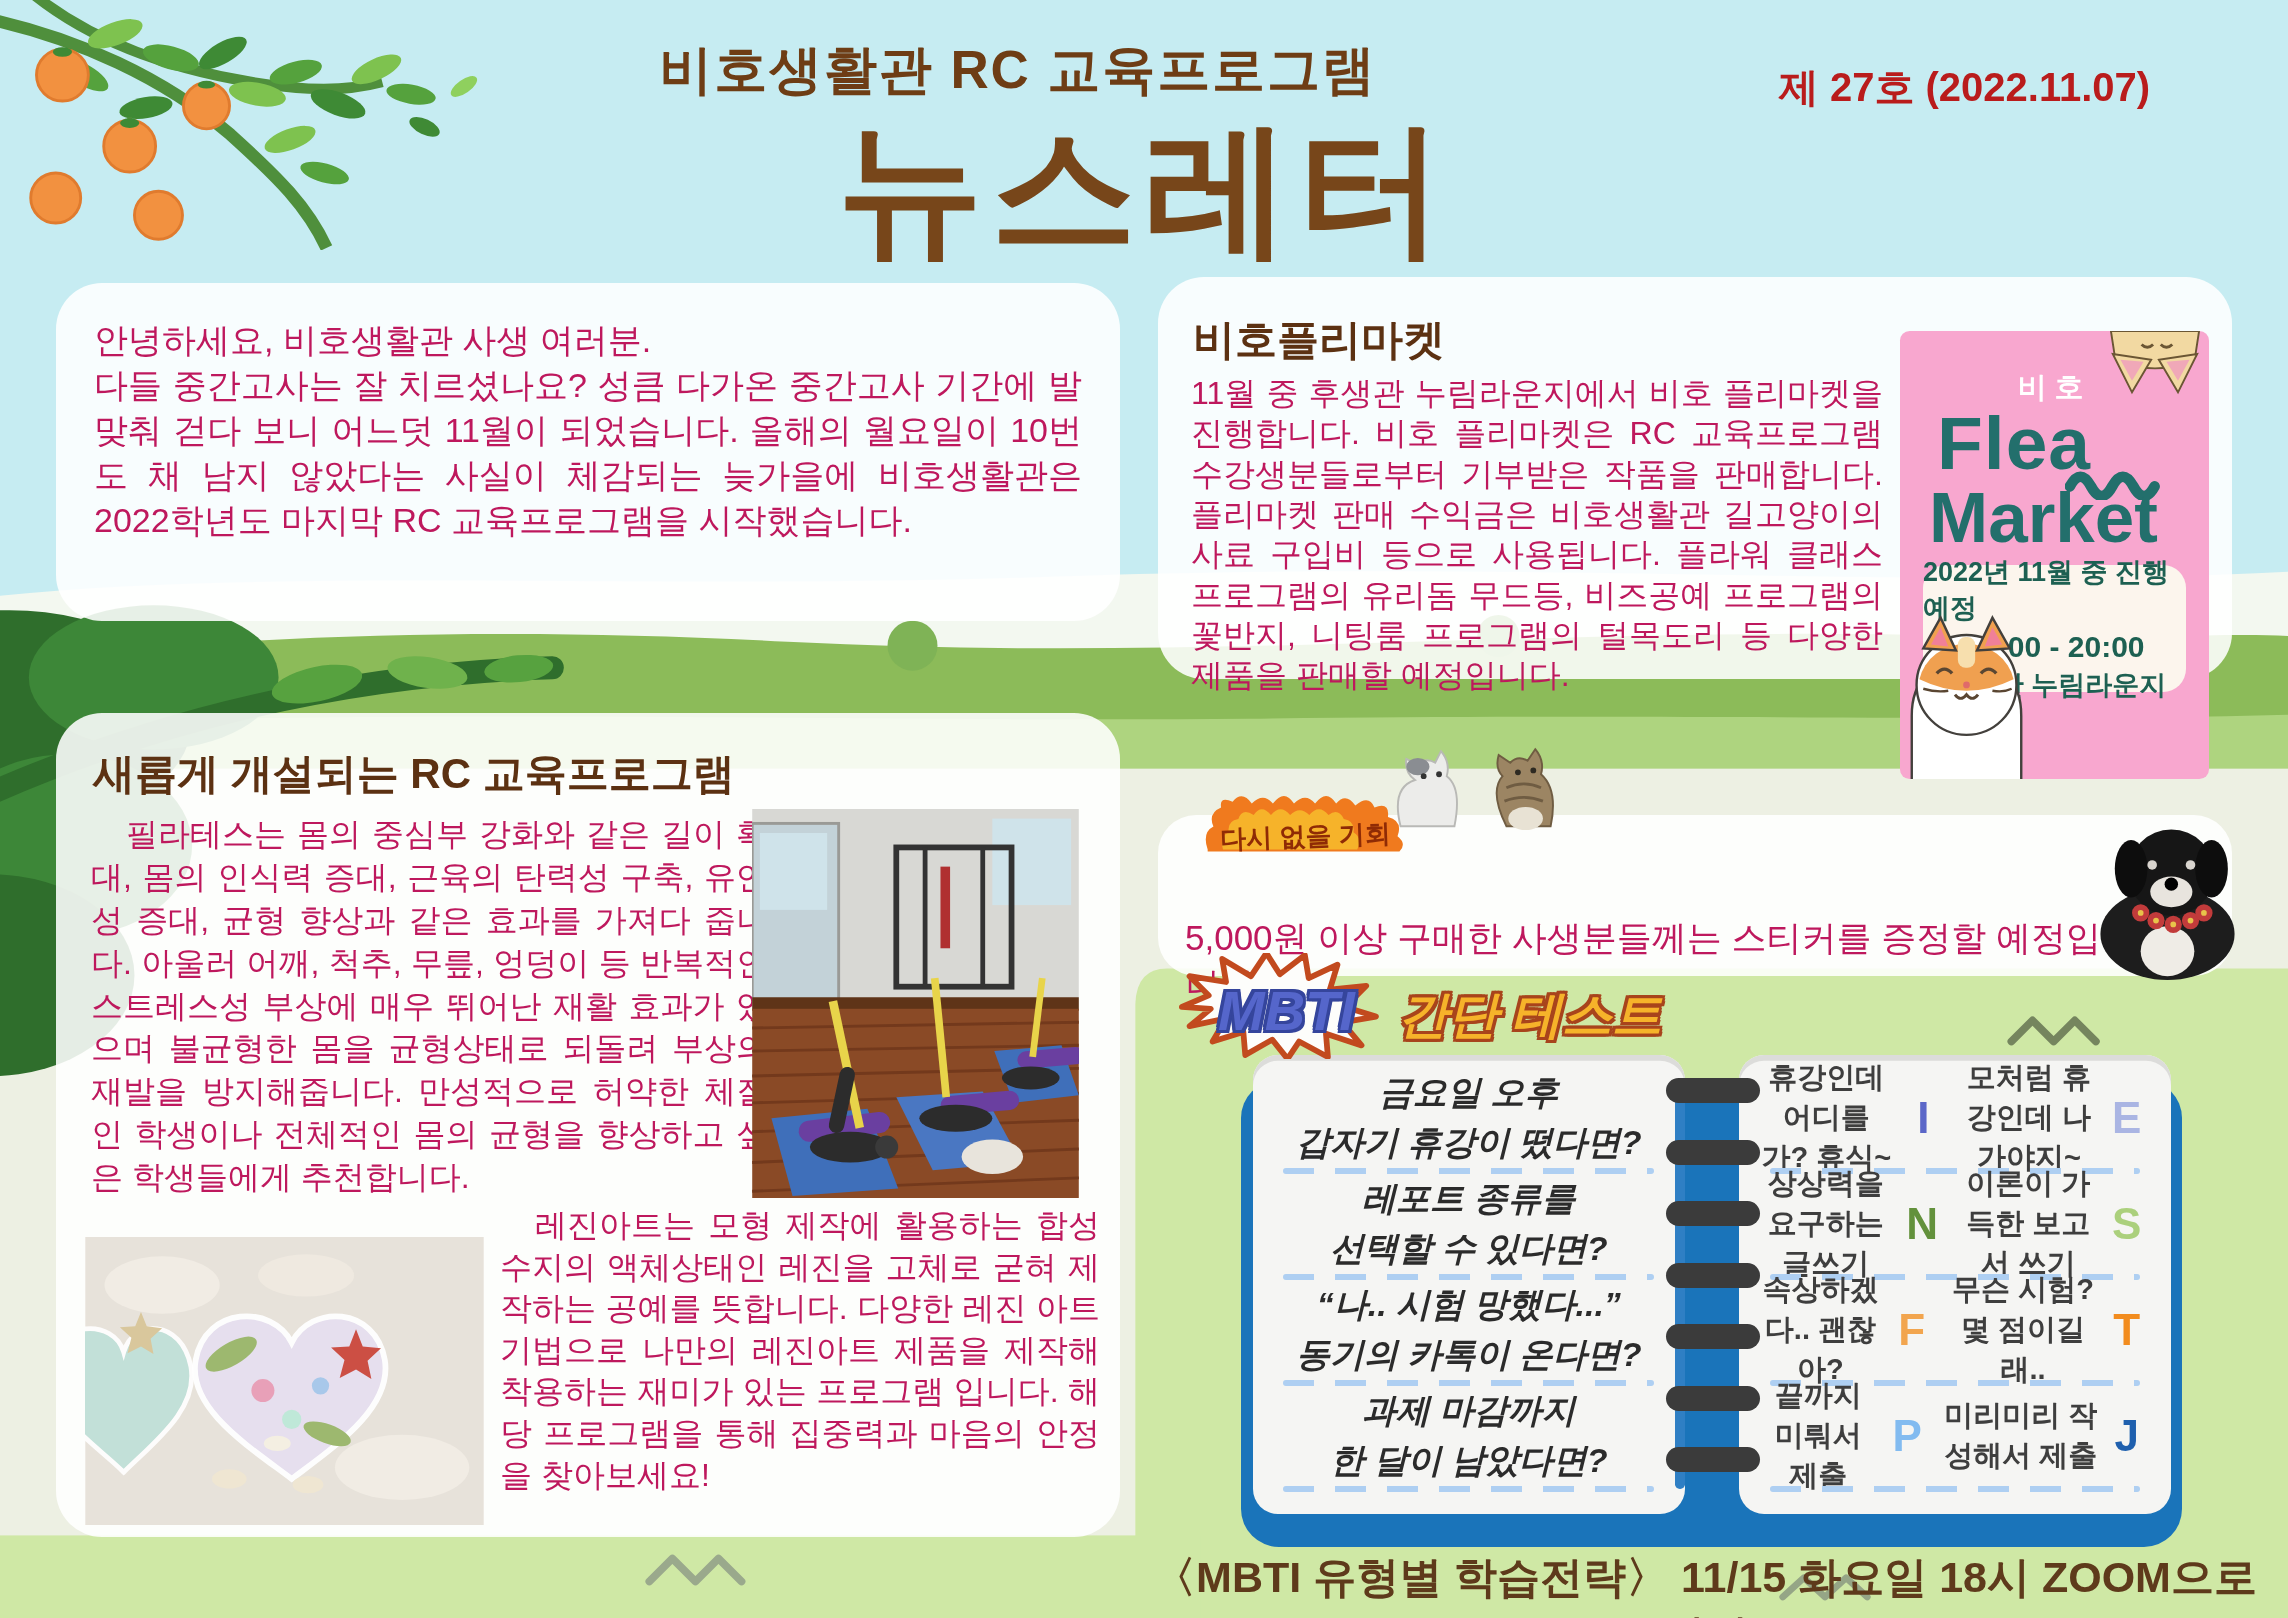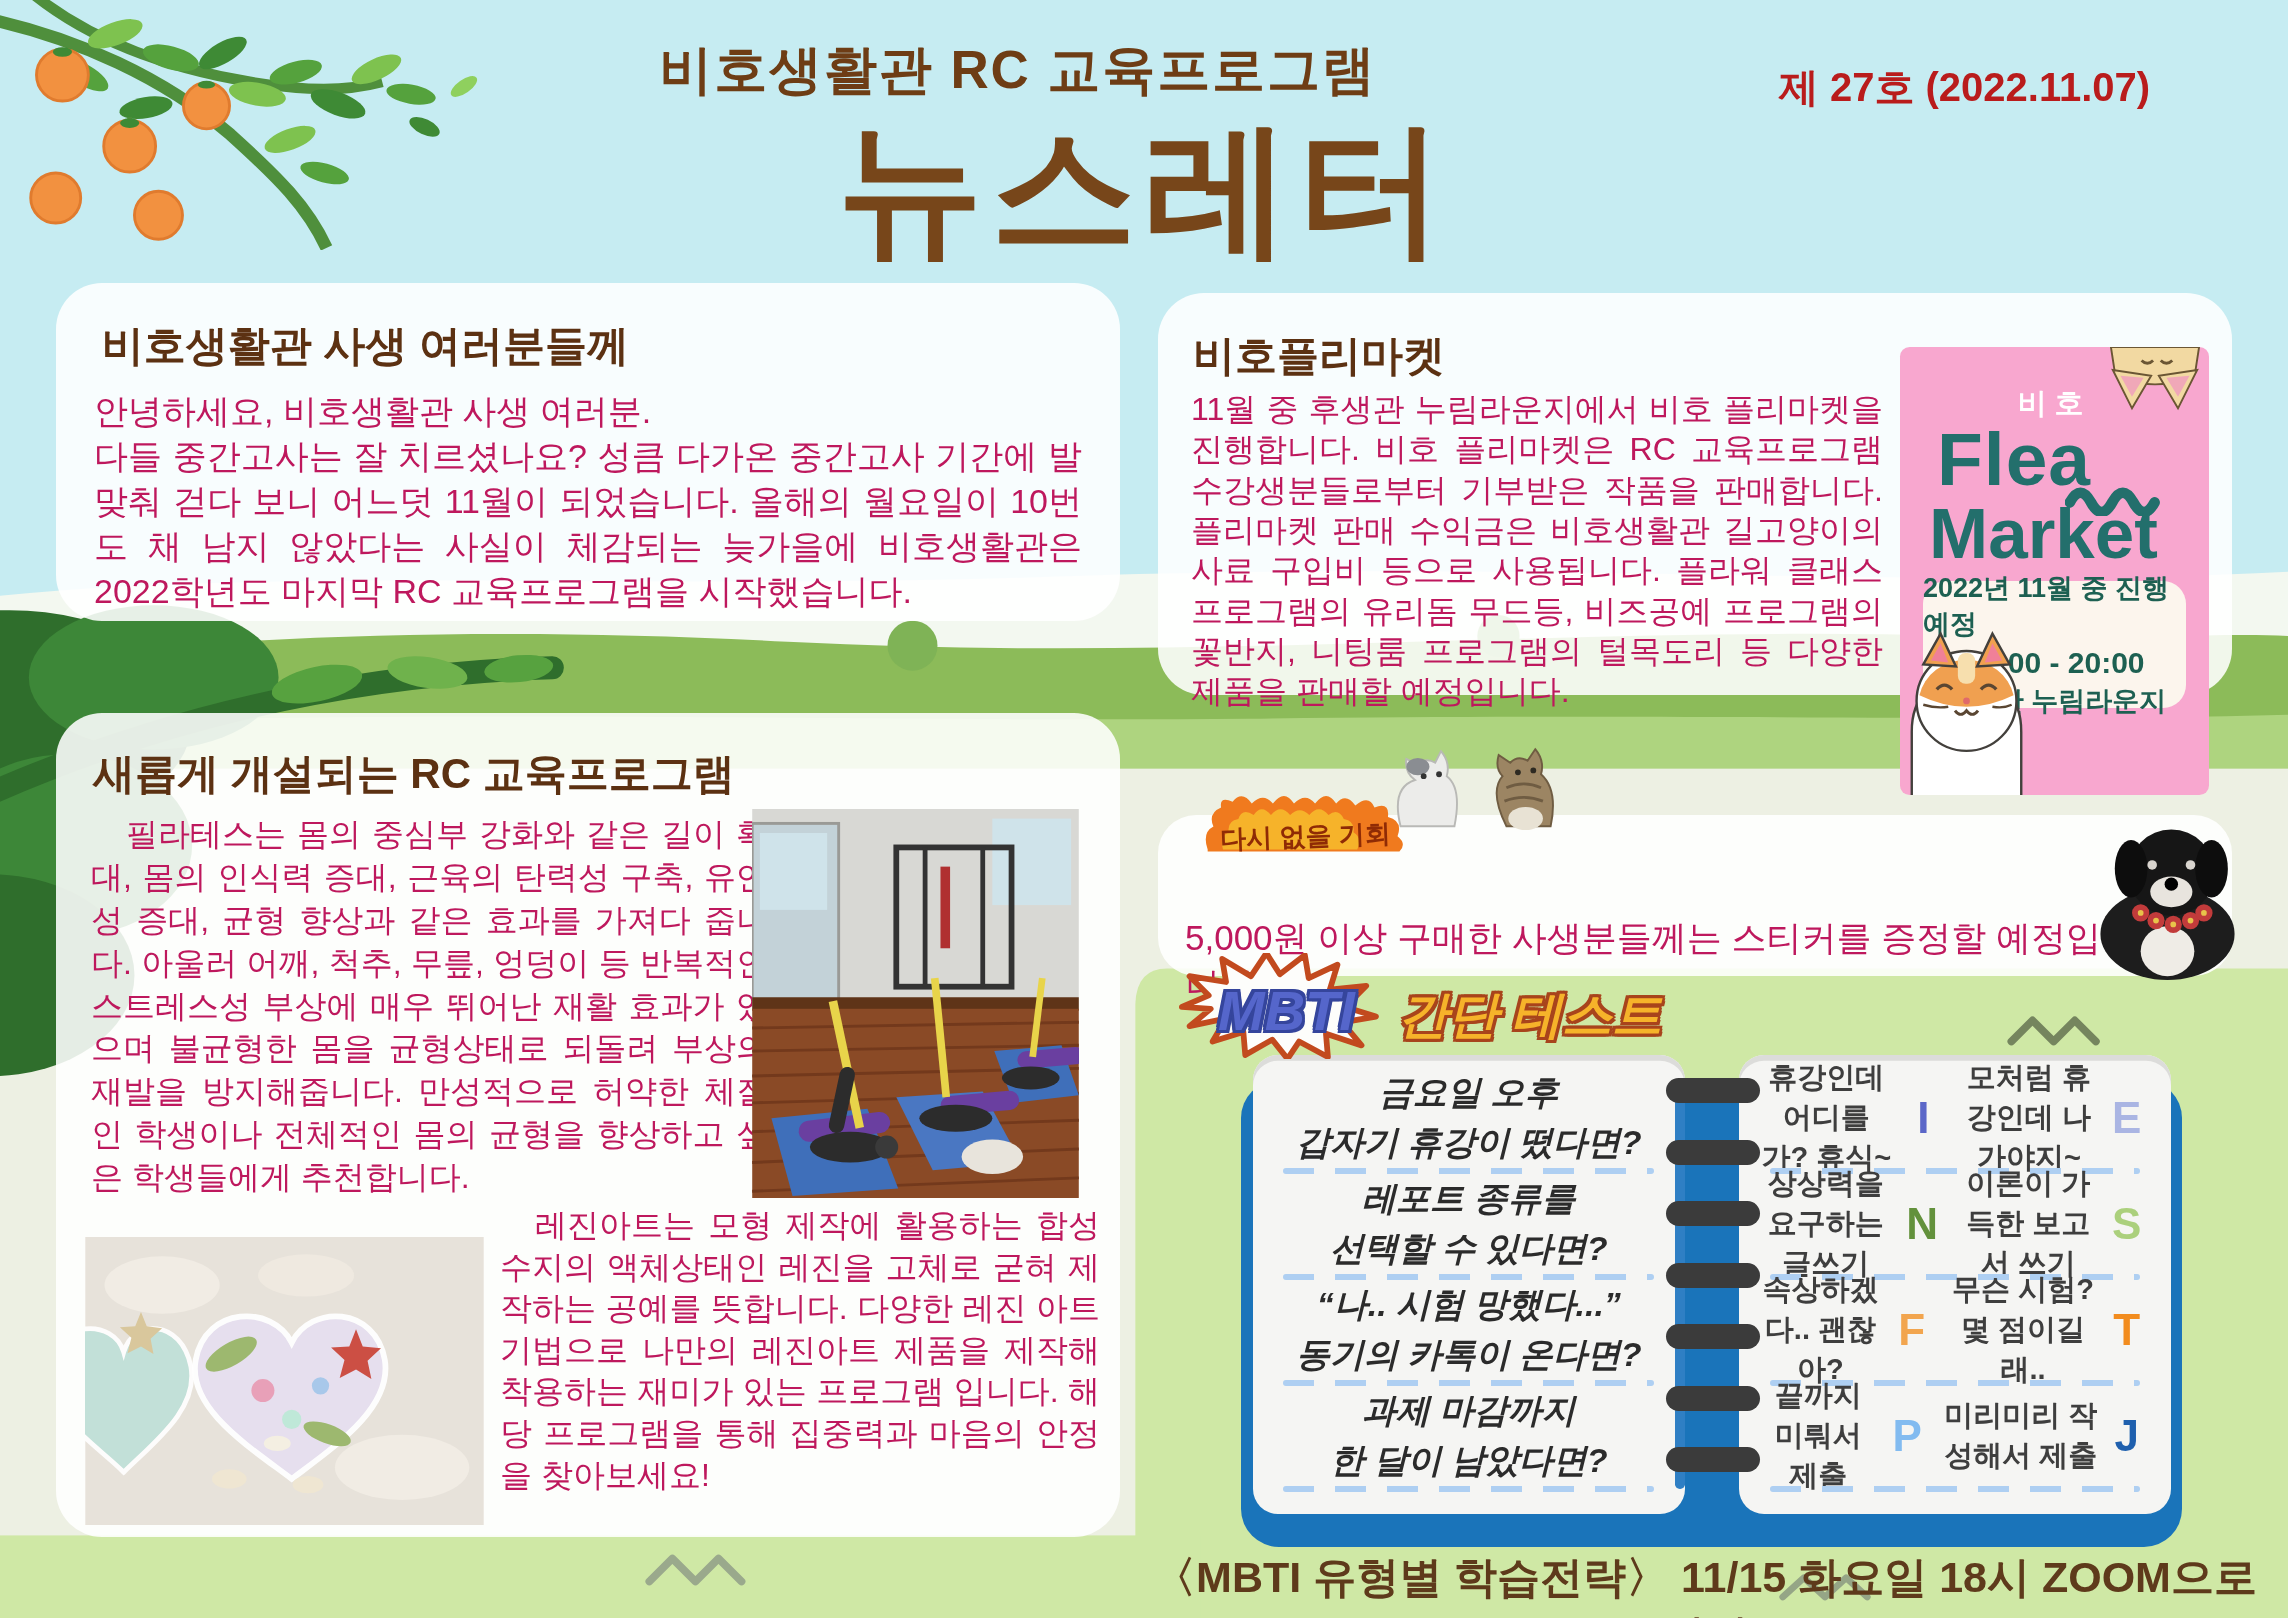--- a/index.html
+++ b/index.html
@@ -28,21 +28,21 @@
 
   .programs-card{left:56px;top:713px;width:1064px;height:824px;}
   .programs-card h2{position:absolute;top:33px;left:37px;}
   .pilates-text{position:absolute;top:100px;left:35px;width:677px;font-size:32px;
     line-height:1.34;text-align:justify;text-indent:35px;}
   .pilates-photo{position:absolute;top:96px;left:696px;width:327px;height:389px;overflow:hidden;}
   .resin-photo{position:absolute;top:524px;left:29px;width:399px;height:288px;overflow:hidden;}
   .resin-text{position:absolute;top:492px;left:444px;width:600px;font-size:32px;
     line-height:1.30;text-align:justify;text-indent:35px;}
 
-  .flea-card{left:1158px;top:277px;width:1074px;height:402px;margin-top:16px;}
+  .flea-card{left:1158px;top:277px;width:1074px;height:402px;}
   .flea-card h2{position:absolute;top:35px;left:35px;}
   .flea-body{position:absolute;top:96px;left:33px;width:692px;font-size:32px;line-height:1.26;text-align:justify;}
 
   
   .poster{position:absolute;top:54px;left:742px;width:309px;height:448px;background:#f8a7cf;
     border-radius:9.6px;overflow:hidden;}
   .poster-brand{position:absolute;top:37px;left:0;width:100%;text-align:center;font-size:29px;
     font-weight:800;color:#ffffff;letter-spacing:7.7px;}
   .poster-flea{position:absolute;top:69px;left:37px;font-size:75px;font-weight:900;color:#236f6c;letter-spacing:1px;}
   .poster-squiggle{position:absolute;top:134px;left:165px;}
@@ -160,21 +160,20 @@
       <ellipse cx="135" cy="128" rx="10" ry="5" fill="#3e8a35"></ellipse>
       <ellipse cx="215" cy="88" rx="9" ry="4" fill="#3e8a35"></ellipse>
     </g>
   </svg>
 
   <div class="program-title">비호생활관 RC 교육프로그램</div>
   <div class="issue">제 27호 (2022.11.07)</div>
   <div class="big-title">뉴스레터</div>
 
   <section class="card greeting-card">
-    <h2>비호생활관 사생 여러분들께</h2>
     <p class="greeting-line1">안녕하세요, 비호생활관 사생 여러분.</p>
     <p class="greeting-body">다들 중간고사는 잘 치르셨나요? 성큼 다가온 중간고사 기간에 발맞춰 걷다 보니 어느덧 11월이 되었습니다. 올해의 월요일이 10번도 채 남지 않았다는 사실이 체감되는 늦가을에 비호생활관은 2022학년도 마지막 RC 교육프로그램을 시작했습니다.</p>
   </section>
 
   <section class="card programs-card">
     <h2>새롭게 개설되는 RC 교육프로그램</h2>
     <p class="pilates-text">필라테스는 몸의 중심부 강화와 같은 길이 확대, 몸의 인식력 증대, 근육의 탄력성 구축, 유연성 증대, 균형 향상과 같은 효과를 가져다 줍니다. 아울러 어깨, 척추, 무릎, 엉덩이 등 반복적인 스트레스성 부상에 매우 뛰어난 재활 효과가 있으며 불균형한 몸을 균형상태로 되돌려 부상의 재발을 방지해줍니다. 만성적으로 허약한 체질인 학생이나 전체적인 몸의 균형을 향상하고 싶은 학생들에게 추천합니다.</p>
 
     <div class="pilates-photo">
       <svg width="327" height="389" viewBox="0 0 340 405">

